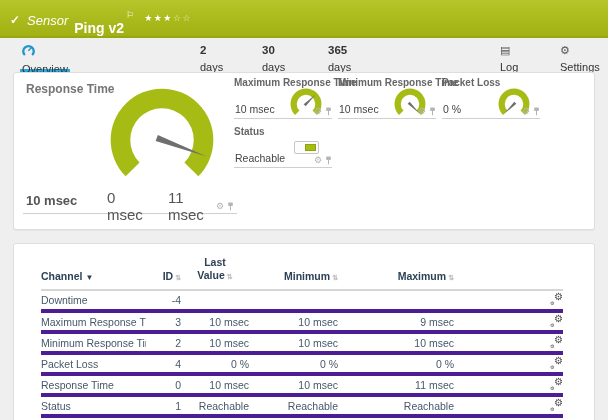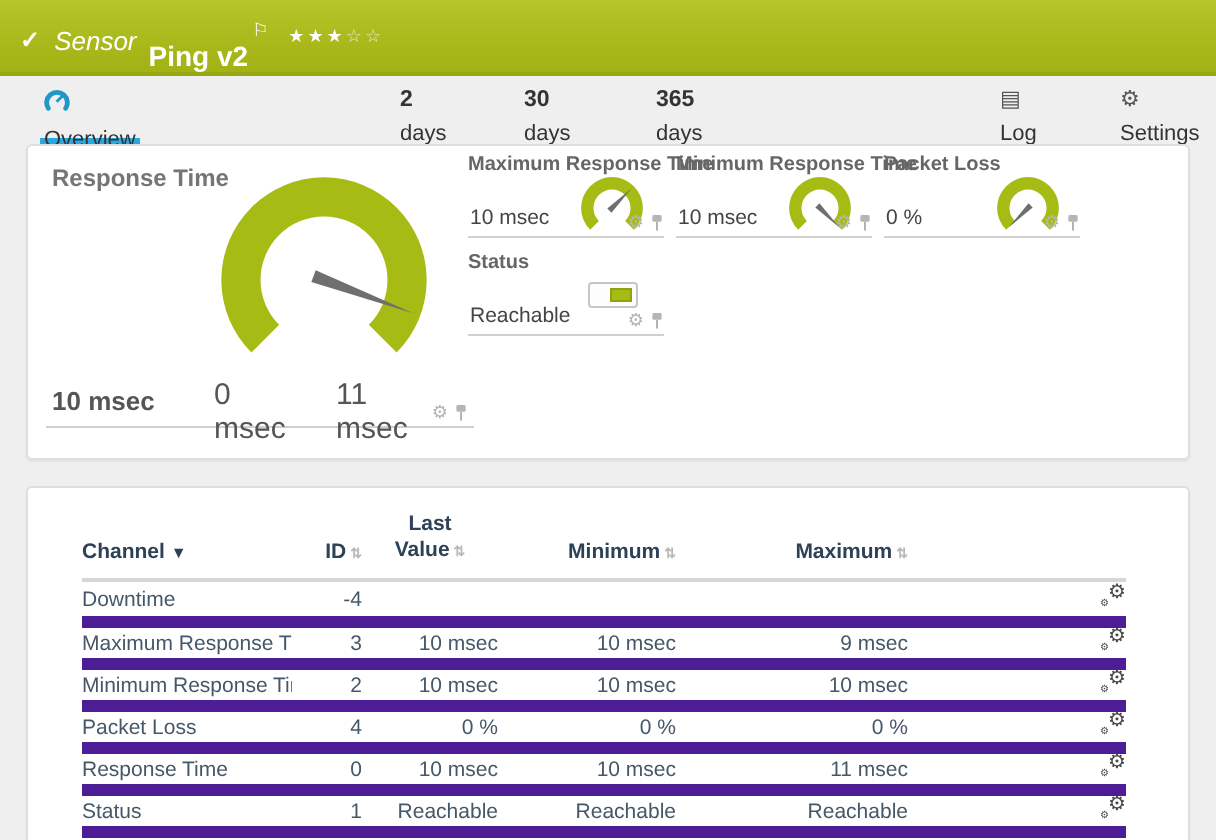--- a/index.html
+++ b/index.html
@@ -86,21 +86,21 @@
     padding:12px 0 7px; border-bottom:2px solid #d6d6d6; vertical-align:bottom;
   }
   .channels-table th.left  { text-align:left;margin-top:20px; }
   .channels-table th.right { text-align:right; }
   .channels-table th.center{ text-align:center; }
   .th-wrap { display:inline-block; width:44px; text-align:center; line-height:1.25; }
   .sort-icon  { font-size:7px; color:#b9b9b9; margin-left:2px; }
   .caret-icon { font-size:8px; color:#2e4257; margin-left:3px; }
   .channels-table td {
     font-size:10.5px; color:#45586a; height:21px; padding:0;
-    border-bottom:6px solid #4c1d95; white-space:nowrap; overflow:hidden;
+    border-bottom:4px solid #4c1d95; white-space:nowrap; overflow:hidden;
   }
   .channels-table td.right { text-align:right; }
   .gears { position:relative; display:inline-block; width:13px; height:12px; color:#4a4a4a; cursor:pointer; }
   .gears .g-big   { position:absolute; right:0; top:-2px; font-size:10px; }
   .gears .g-small { position:absolute; left:0; bottom:-1px; font-size:5px; }
 
   .pin-svg { display:block; }
 </style>
 </head>
 <body>

